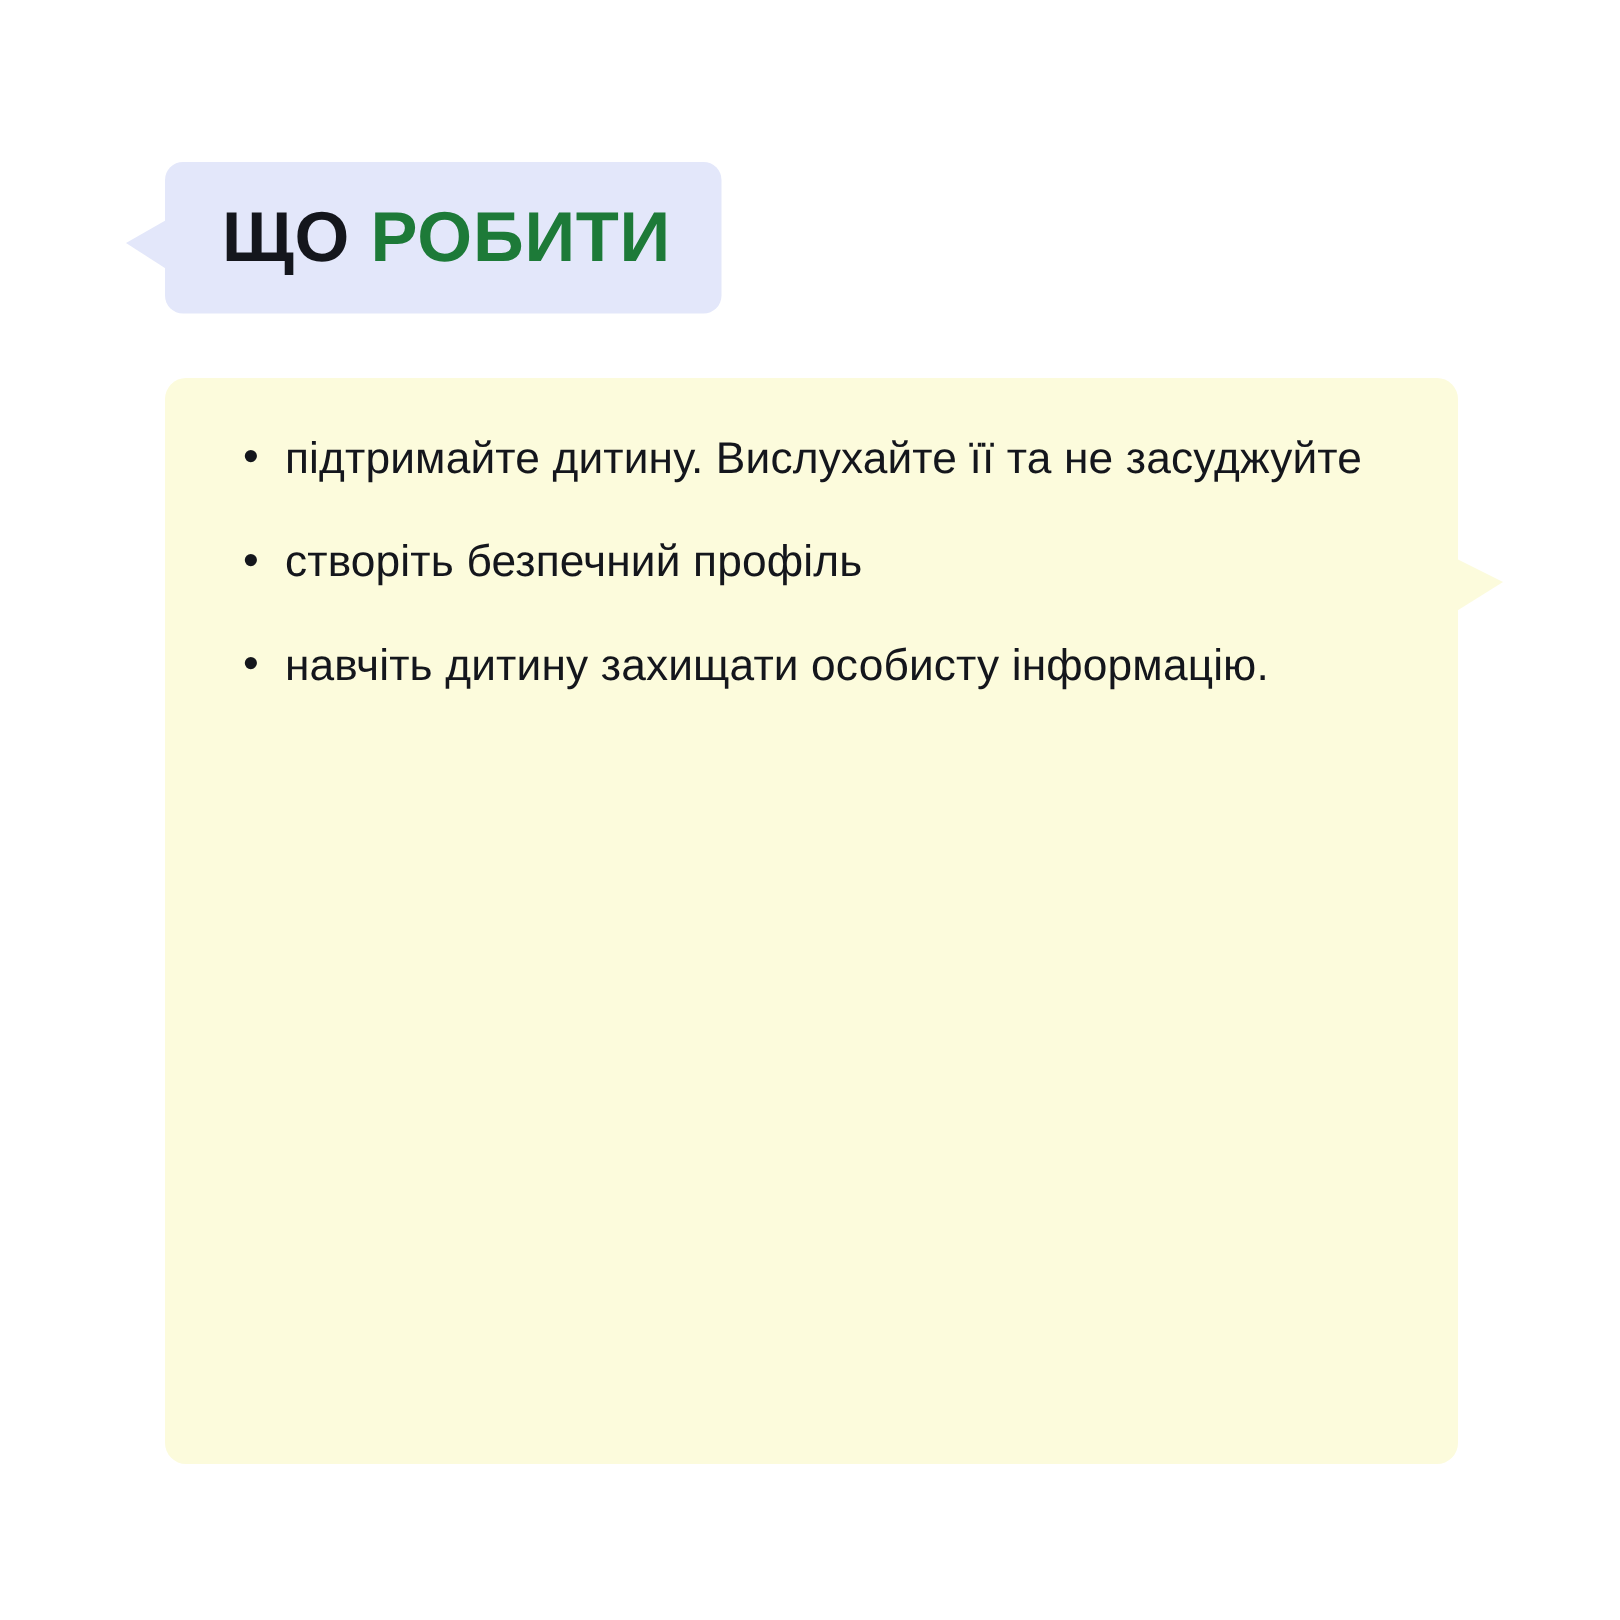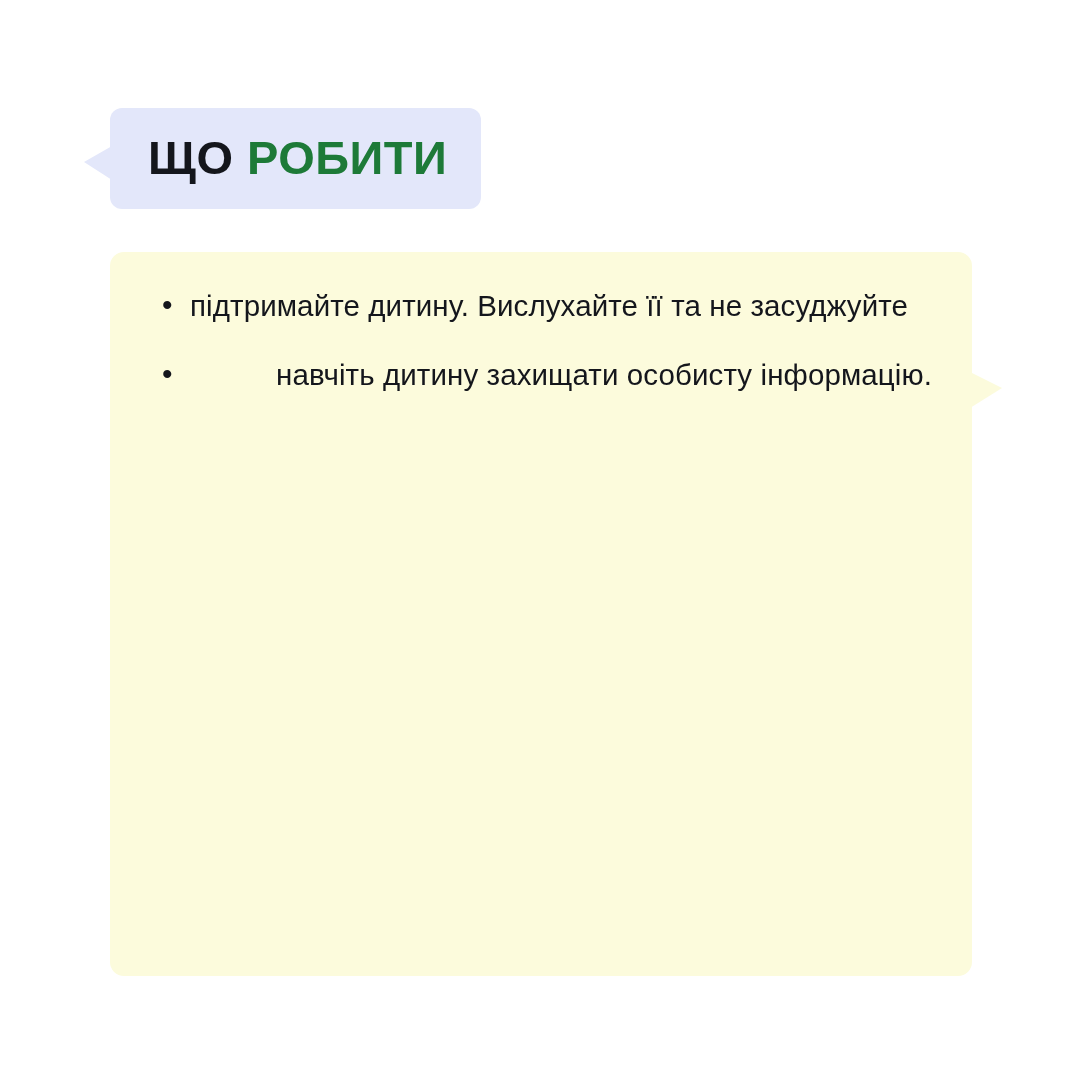--- a/index.html
+++ b/index.html
@@ -86,21 +86,21 @@
   }
   ul.tips li {
     position: relative;
     padding-left: 36px;
     margin: 0 0 30px 0;
     font-size: 29.5px;
     line-height: 1.33;
     color: #14161c;
     letter-spacing: 0.1px;
   }
-  ul.tips li:last-child { margin-bottom: 0; text-align: right; }
+  ul.tips li:last-child { margin-bottom: 0; }
   ul.tips li::before {
     content: "\2022";
     position: absolute;
     left: 8px;
     top: -1px;
     font-size: 30px;
     line-height: 1.33;
     color: #14161c;
   }
 </style>
@@ -117,18 +117,19 @@
         <span class="part-green">РОБИТИ</span>
       </div>
     </div>
   </div>
 
   <div class="body-wrap">
     <div class="body-bubble">
       <span class="tail-right"></span>
       <ul class="tips">
         <li>підтримайте дитину. Вислухайте її та не засуджуйте</li>
+        <li>створіть безпечний профіль</li>
         <li>навчіть дитину захищати особисту інформацію.</li>
       </ul>
     </div>
   </div>
 
 </div>
 
 </body></html>

